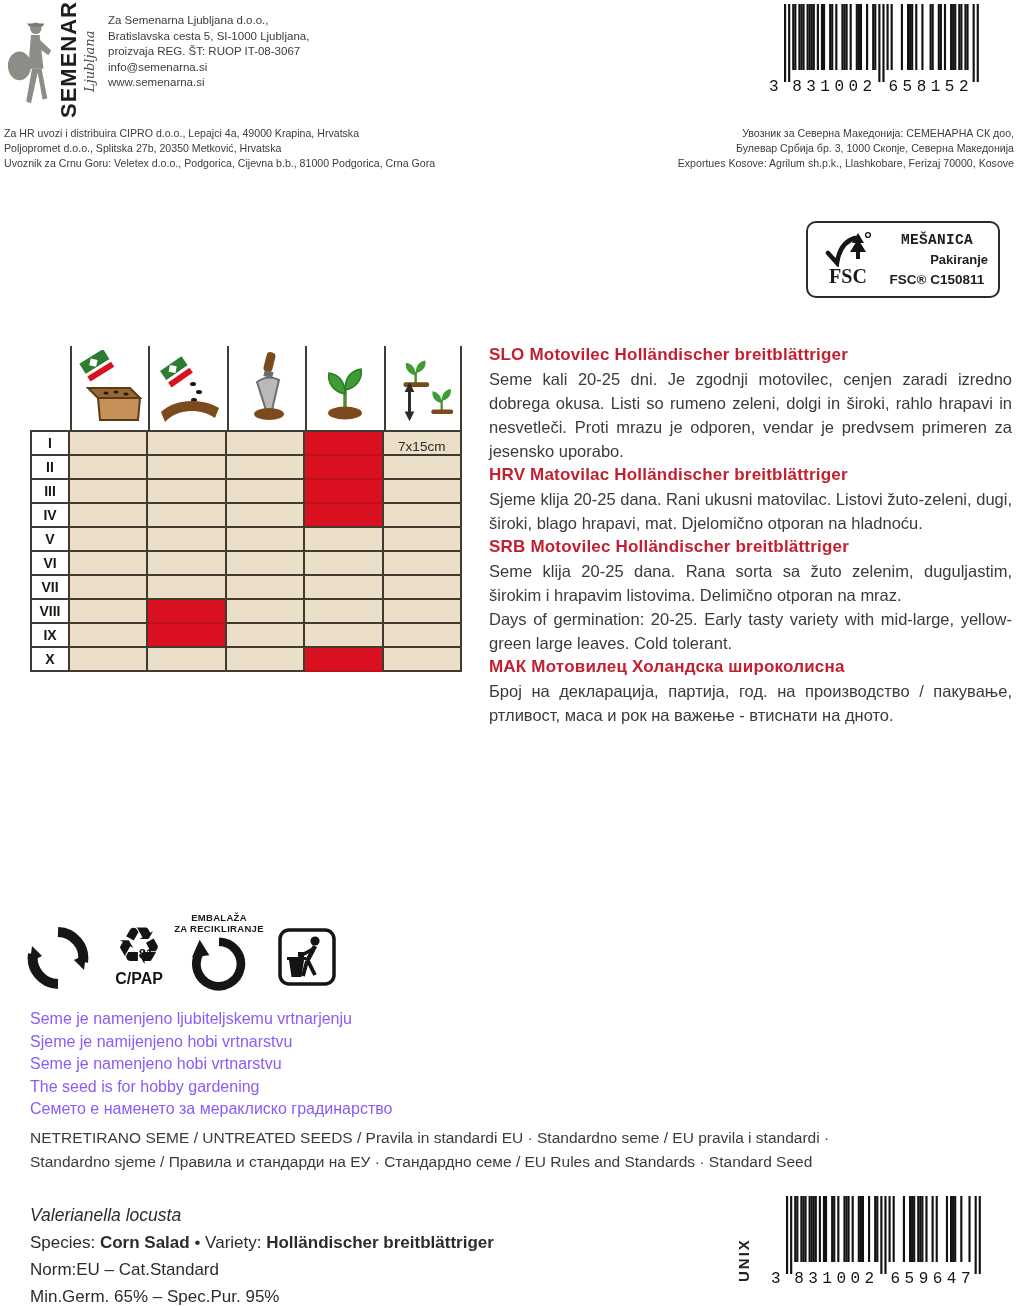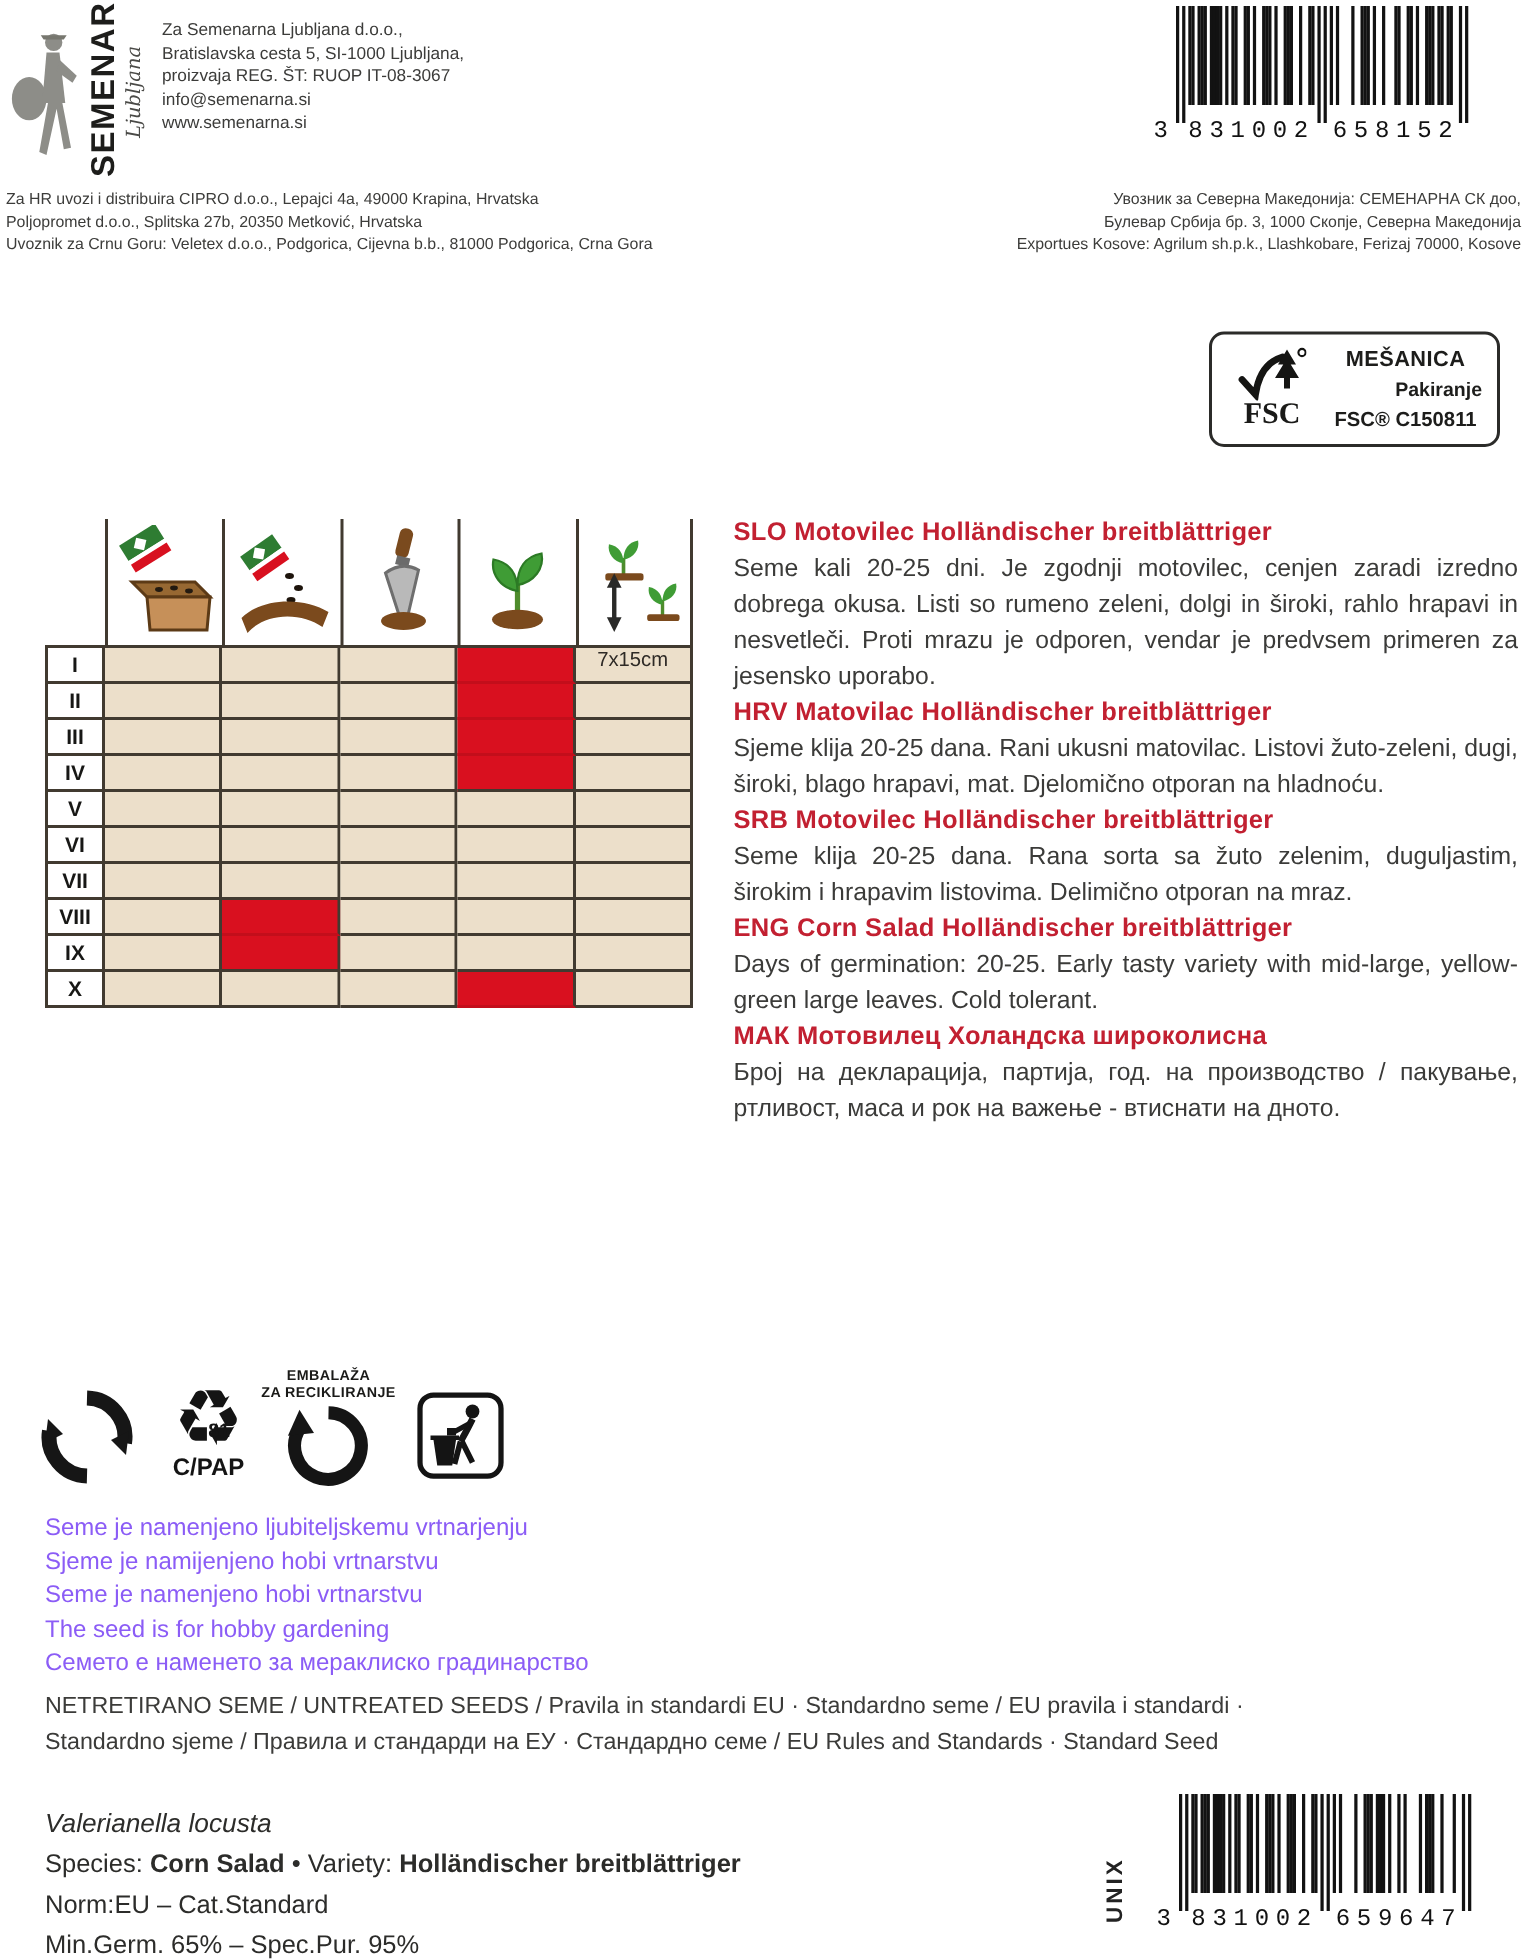--- a/index.html
+++ b/index.html
@@ -22,35 +22,35 @@
     transform:rotate(180deg); font-size:15px; font-weight:600; letter-spacing:2px; color:#222; }
   
   .dist-left  { position:absolute; left:4px;  top:126px; font-size:10.6px; line-height:15px; color:#3c3c3a; }
   .dist-right { position:absolute; right:10px; top:126px; font-size:10.6px; line-height:15px; color:#3c3c3a; text-align:right; }
   
   .fsc-badge { position:absolute; left:806px; top:221px; width:194px; padding:8px 10px 8px 12px;
     border:2.5px solid #2b2b29; border-radius:10px; display:flex; align-items:center; gap:10px; background:#fff; }
   .fsc-left { display:flex; flex-direction:column; align-items:center; width:56px; }
   .fsc-word { font-family:"Liberation Serif","DejaVu Serif",serif; font-weight:700; font-size:20px; color:#1a1a18; margin-top:-2px; }
   .fsc-right { flex:1; text-align:center; color:#1d1d1b; }
-  .fsc-l1 { font-weight:700; font-size:14.5px; letter-spacing:.3px; }
+  .fsc-l1 { font-weight:700; font-size:14.5px; letter-spacing:.3px;font-family:Liberation Mono, monospace; }
   .fsc-l2 { font-weight:700; font-size:13px; margin-top:4px;text-align:right; }
   .fsc-l3 { font-weight:700; font-size:13.5px; margin-top:5px; }
   
   .calendar { position:absolute; left:30px; top:346px; width:432px; }
   .cal-header { display:grid; grid-template-columns:38px repeat(5,78.4px); border-left:2px solid transparent; height:84px; }
   .cal-hcell { border-left:2px solid #413a30; display:flex; align-items:flex-end; justify-content:center; padding-bottom:2px; }
   .cal-hcell:last-child { border-right:2px solid #413a30; }
   .cal-hspacer { border:none; }
   .cal-body { border-top:2px solid #413a30; border-left:2px solid #413a30; }
   .cal-row { display:grid; grid-template-columns:38px repeat(5,78.4px); height:24px; }
   .cal-label { background:#fff; border-right:2px solid #413a30; border-bottom:2px solid #413a30;
     font-weight:700; font-size:14px; color:#171715; display:flex; align-items:center; justify-content:center; }
   .cal-cell { background:#ecdfca; border-right:2px solid #413a30; border-bottom:2px solid #413a30;
-    display:flex; align-items:flex-start; justify-content:center; }
+    display:flex; align-items:flex-end; justify-content:center; }
   .cal-cell.red { background:#d9101f; }
   .cal-cell.red-cont { border-bottom-color:#c30e1b; }
   .spacing-note { font-size:13.5px; color:#2e2a26; }
   
   .descriptions { position:absolute; left:489px; top:343px; width:523px; }
   .desc-title { color:#c22031; font-weight:700; font-size:17px; line-height:24px; letter-spacing:.2px; }
   .desc-body  { color:#3b3b39; font-size:16.5px; line-height:24px; text-align:justify; }
   
   .recycle-row { position:absolute; left:26px; top:912px; width:310px; height:92px; }
   .ric { position:absolute; }
@@ -331,21 +331,20 @@
       </div>
   </div>
 
   <div class="descriptions">
       <div class="desc-title">SLO Motovilec Holländischer breitblättriger</div>
       <div class="desc-body">Seme kali 20-25 dni. Je zgodnji motovilec, cenjen zaradi izredno dobrega okusa. Listi so rumeno zeleni, dolgi in široki, rahlo hrapavi in nesvetleči. Proti mrazu je odporen, vendar je predvsem primeren za jesensko uporabo.</div>
       <div class="desc-title">HRV Matovilac Holländischer breitblättriger</div>
       <div class="desc-body">Sjeme klija 20-25 dana. Rani ukusni matovilac. Listovi žuto-zeleni, dugi, široki, blago hrapavi, mat. Djelomično otporan na hladnoću.</div>
       <div class="desc-title">SRB Motovilec Holländischer breitblättriger</div>
       <div class="desc-body">Seme klija 20-25 dana. Rana sorta sa žuto zelenim, duguljastim, širokim i hrapavim listovima. Delimično otporan na mraz.</div>
-      <div class="desc-title">ENG Corn Salad Holländischer breitblättriger</div>
       <div class="desc-body">Days of germination: 20-25. Early tasty variety with mid-large, yellow-green large leaves. Cold tolerant.</div>
       <div class="desc-title">МАК Мотовилец Холандска широколисна</div>
       <div class="desc-body">Број на декларација, партија, год. на производство / пакување, ртливост, маса и рок на важење - втиснати на дното.</div>
     </div>
 
   <div class="recycle-row">
     <svg class="ric" style="left:0;top:14px" width="64" height="64" viewBox="0 0 64 64">
       <path d="M32 6 A 26 26 0 0 1 57 36" stroke="#161616" stroke-width="10" fill="none"></path>
       <path d="M60 28 L48 34 L58 44 Z" fill="#161616"></path>
       <path d="M32 58 A 26 26 0 0 1 7 28" stroke="#161616" stroke-width="10" fill="none"></path>

